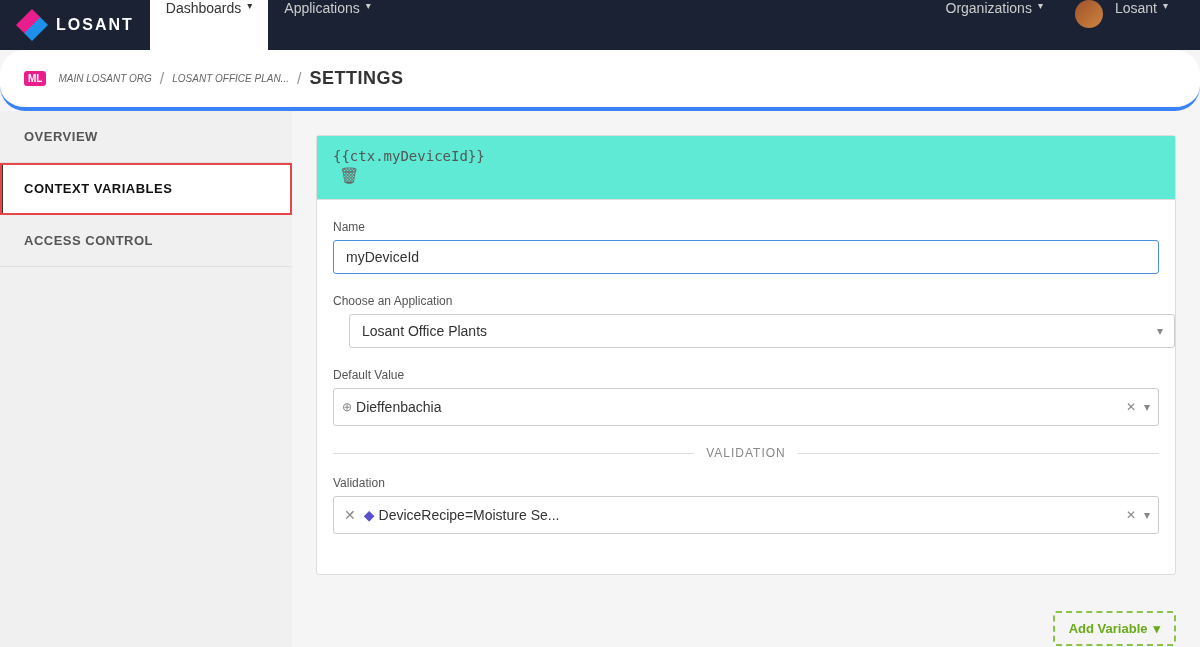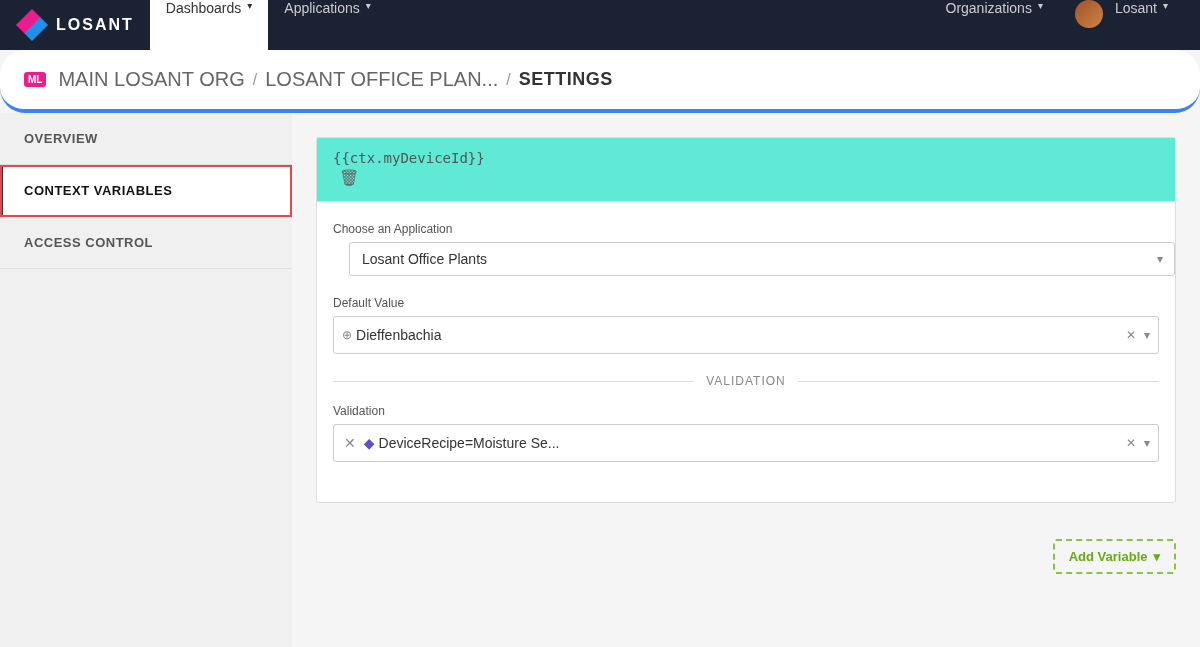--- a/index.html
+++ b/index.html
@@ -50,21 +50,21 @@
     }
     .breadcrumb-badge {
       background: #e91e8c;
       color: #fff;
       font-size: 10px;
       font-weight: bold;
       padding: 2px 4px;
       border-radius: 3px;
       margin-right: 4px;
     }
-    .breadcrumb-text { font-size: 20px; color: #666; }
+    .breadcrumb-text { font-size: 10px; color: #666; font-style: italic; }
     .breadcrumb-sep { color: #999; }
     .breadcrumb-current { font-size: 18px; font-weight: 700; color: #333; letter-spacing: 0.5px; }
 
     
     .page-layout {
       display: flex;
       min-height: calc(100vh - 50px - 57px);
     }
 
     
@@ -314,20 +314,24 @@
 
     <div class="card">
       <div class="card-header">
         <span>{{ctx.myDeviceId}}</span>
         <button class="delete-btn">
           <span>🗑</span>
         </button>
       </div>
       <div class="card-body">
 
+        <div class="form-group">
+          <label class="form-label">Name</label>
+          <input class="form-input" type="text" value="myDeviceId" style="">
+        </div>
 
         <div class="form-group">
           <label class="form-label">Choose an Application</label>
           <div class="select-wrapper">
             <select>
               <option>Losant Office Plants</option>
             </select>
             <span class="select-arrow">▾</span>
           </div>
         </div>

